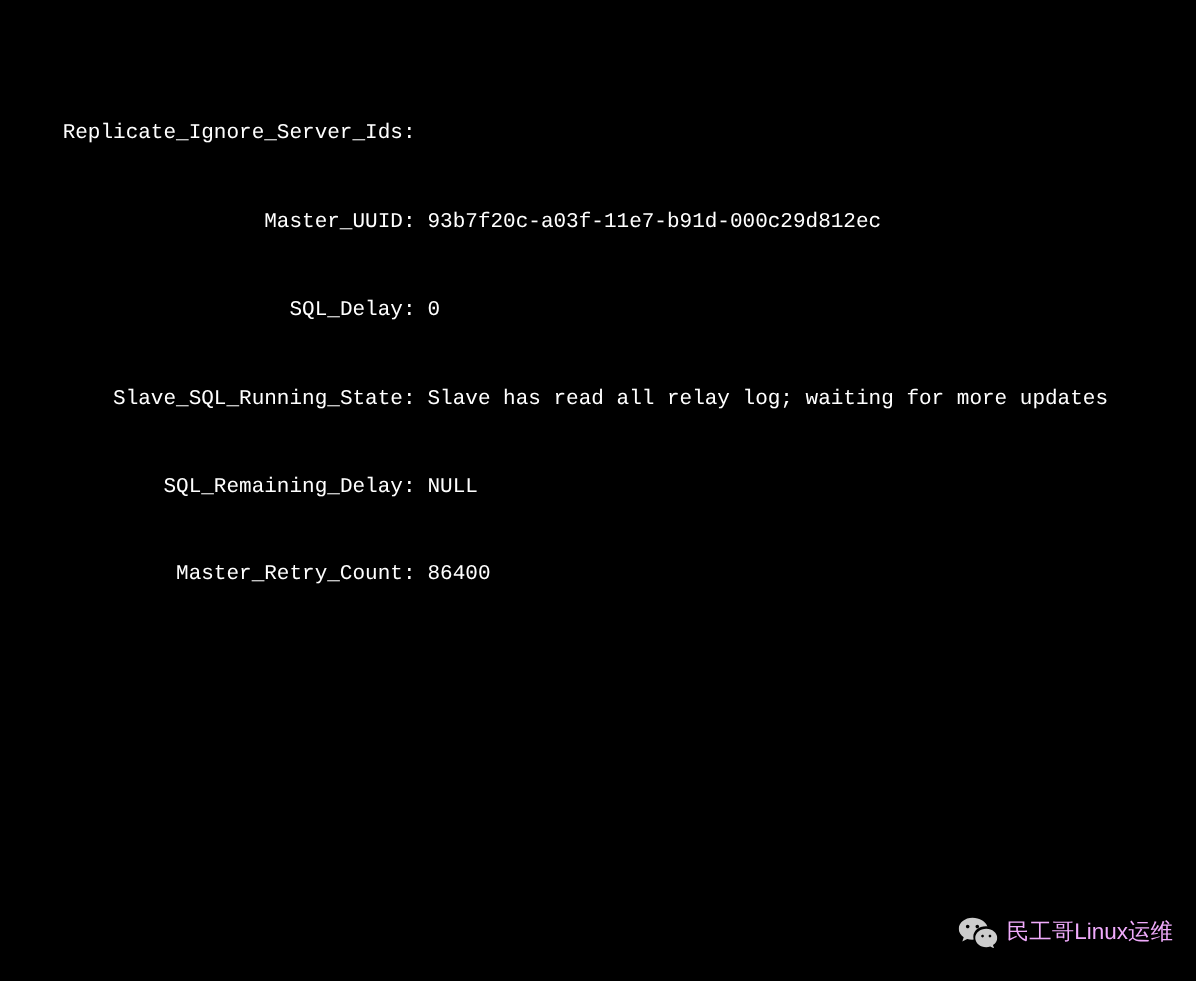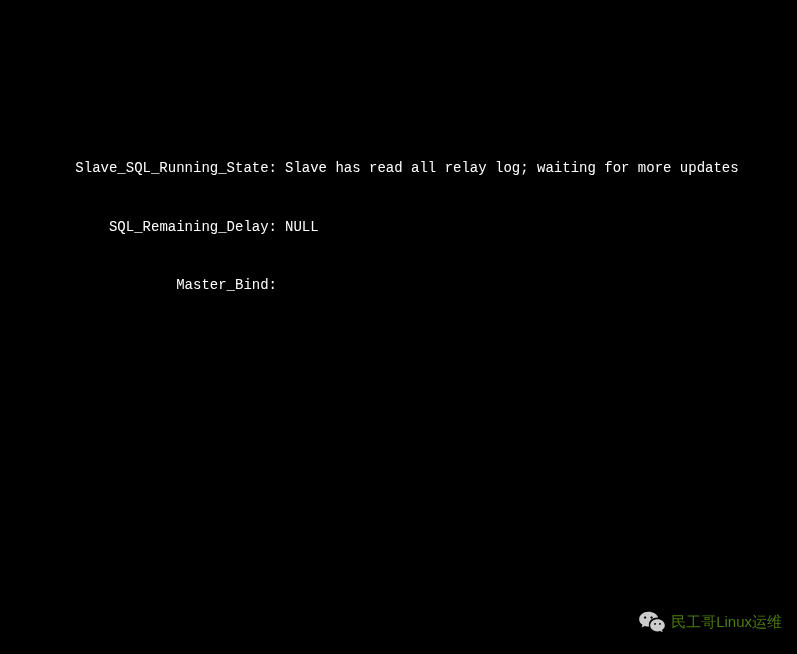--- a/index.html
+++ b/index.html
@@ -33,45 +33,47 @@
     .status-value {
       padding-left: 8px;
     }
     .watermark {
       position: absolute;
       bottom: 22px;
       right: 15px;
       display: flex;
       align-items: center;
       gap: 6px;
-      color: #4d7c0f;
+      color: #f0abfc;
       font-family: sans-serif;
       font-size: 15px;
     }
     .wechat-icon {
       width: 26px;
       height: 22px;
       position: relative;
     }
     .wechat-icon svg {
       width: 100%;
       height: 100%;
       fill: #ccc;
     }
   </style>
 </head>
 <body>
 
 <div class="terminal">
   <div>
-    <div class="status-row"><span class="status-value"></span></div>
-    <div class="status-row"></div>
+    <div class="status-row"><span class="status-label">Replicate_Ignore_Server_Ids:</span><span class="status-value"></span></div>
+    <div class="status-row"><span class="status-label">Master_UUID:</span><span class="status-value">93b7f20c-a03f-11e7-b91d-000c29d812ec</span></div>
+    <div class="status-row"><span class="status-label">SQL_Delay:</span><span class="status-value">0</span></div>
     <div class="status-row"><span class="status-label">Slave_SQL_Running_State:</span><span class="status-value">Slave has read all relay log; waiting for more updates</span></div>
     <div class="status-row"><span class="status-label">SQL_Remaining_Delay:</span><span class="status-value">NULL</span></div>
-    <div class="status-row"><span class="status-label">Master_Bind:</span><span class="status-value"></span></div>
+    <div class="status-row"><span class="status-label">Master_Retry_Count:</span><span class="status-value">86400</span></div>
+    <div class="status-row"><span class="status-value"></span></div>
     
     
     
     
     
     
     
     
     
   </div>

